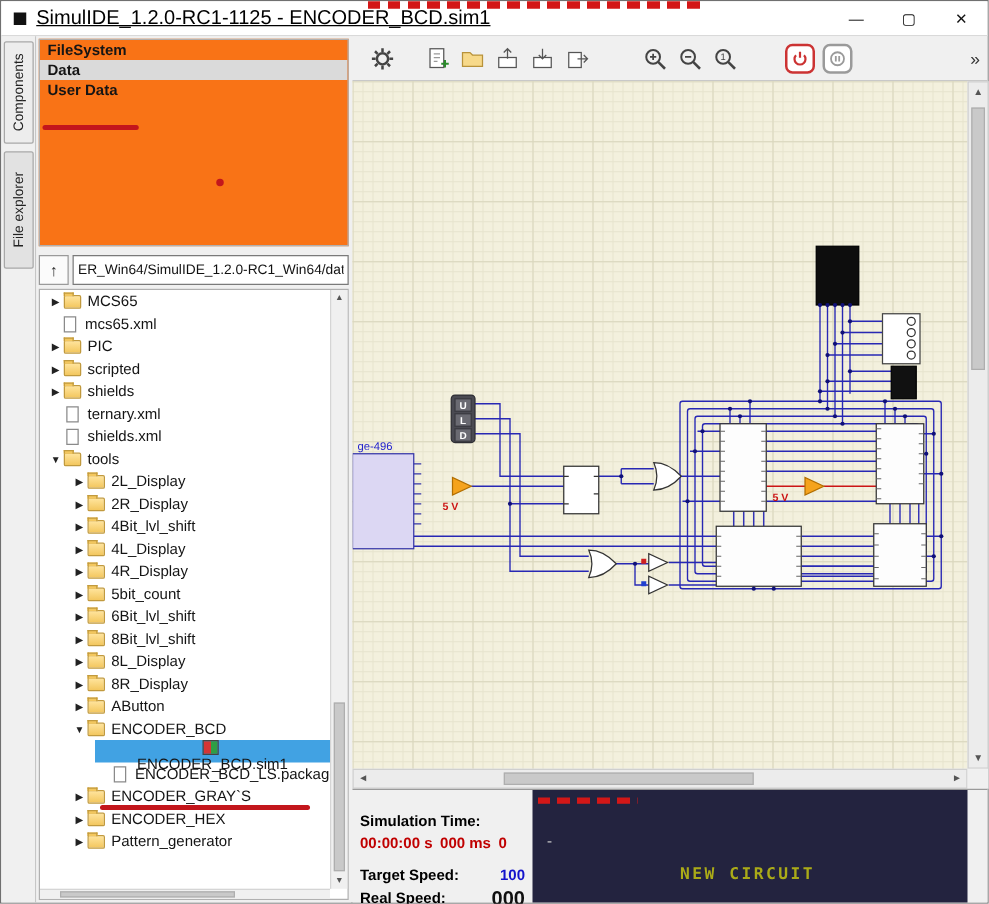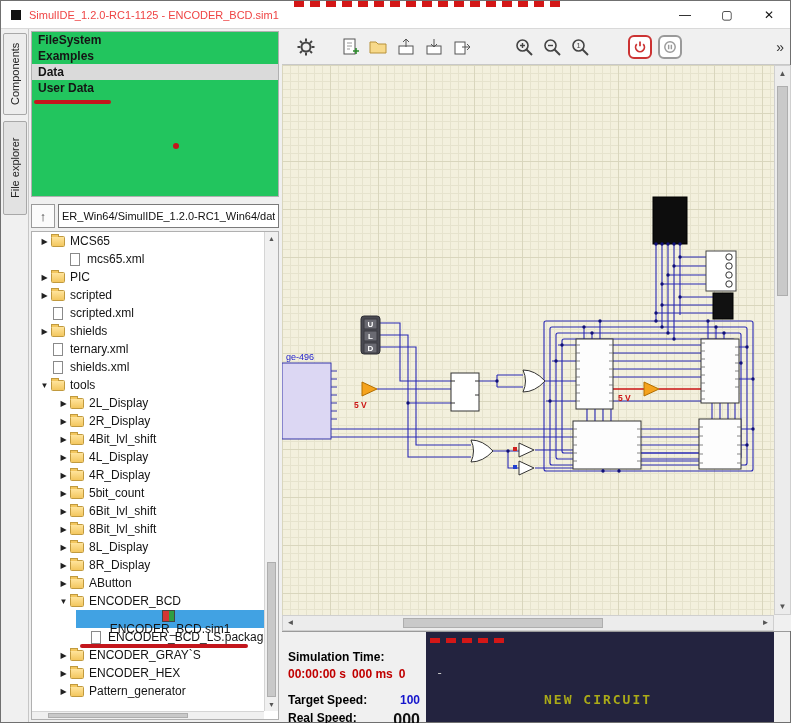--- a/index.html
+++ b/index.html
@@ -3,35 +3,35 @@
 <meta charset="utf-8">
 <style>
   * { box-sizing: border-box; margin: 0; padding: 0; }
   html,body { width: 791px; height: 723px; }
   body { font-family: "Liberation Sans", sans-serif; background:#f0f0f0; position:relative; overflow:hidden; }
   .window { position:absolute; inset:0; border:1px solid #707070; background:#f0f0f0; }
 
   
   .titlebar { position:absolute; left:0; top:0; right:0; height:28px; background:#ffffff; border-bottom:1px solid #d9d9d9; display:flex; align-items:center; }
   .app-icon { width:10px; height:10px; background:#111; margin:0 8px 0 10px; }
-  .title-text { font-size:11px; color:#ef4444; }
+  .title-text { font-size:16px; color:#000000;text-decoration:underline; }
   .win-btns { margin-left:auto; display:flex; height:100%; }
   .win-btn { width:42px; height:100%; display:flex; align-items:center; justify-content:center; font-size:12px; color:#111; cursor:default; }
 
   
   .side-strip { position:absolute; left:0; top:28px; width:28px; bottom:0; background:#f0f0f0; border-right:1px solid #c6c6c6; }
   .side-tab { position:absolute; left:2px; width:24px; border:1px solid #a8a8a8; background:#ededed; border-radius:2px;
               writing-mode:vertical-rl; transform:rotate(180deg); display:flex; align-items:center; justify-content:center;
               font-size:11px; color:#222; }
   .side-tab.components { top:4px; height:82px; }
   .side-tab.explorer { top:92px; height:94px; background:#e2e2e2; }
 
   
   .left-panel { position:absolute; left:28px; top:28px; width:252px; bottom:0; background:#f0f0f0; }
-  .places-panel { position:absolute; left:2px; top:2px; width:248px; height:166px; background:#22c55e; border:1px solid #b0b0b0; overflow:hidden; }
+  .places-panel { position:absolute; left:2px; top:2px; width:248px; height:166px; background:#f97316; border:1px solid #b0b0b0; overflow:hidden; }
   .place-row { height:16px; display:flex; align-items:center; padding-left:6px; font-size:12px; font-weight:bold; color:#151515; }
   .place-row.hl { background:#dadada; }
 
   .path-row { position:absolute; left:2px; top:174px; width:248px; height:26px; display:flex; align-items:center; }
   .up-btn { width:24px; height:24px; border:1px solid #9a9a9a; background:#fbfbfb; font-size:13px; color:#333; display:flex; align-items:center; justify-content:center; margin-right:3px; }
   .path-input { flex:1; height:24px; border:1px solid #7a7a7a; font-size:11px; padding:0 3px; font-family:"Liberation Sans",sans-serif; color:#111; background:#fff; }
 
   .tree-panel { position:absolute; left:2px; top:202px; width:248px; bottom:2px; background:#fff; border:1px solid #b0b0b0; overflow:hidden; }
   .tree-rows { position:absolute; left:0; top:0; right:14px; bottom:8px; overflow:hidden; }
   .tree-row { height:18px; display:flex; align-items:center; font-size:12px; color:#141414; }
@@ -119,23 +119,20 @@
   <div class="side-strip">
     <div class="side-tab components">Components</div>
     <div class="side-tab explorer">File explorer</div>
   </div>
 
   <div class="left-panel">
     <div class="places-panel">
         <div class="place-row">
           <span>FileSystem</span>
         </div>
-        <div class="place-row">
-          <span>Examples</span>
-        </div>
         <div class="place-row hl">
           <span>Data</span>
         </div>
         <div class="place-row">
           <span>User Data</span>
         </div>
       </div>
 
     <div class="path-row">
       <div class="up-btn">
@@ -146,46 +143,39 @@
 
     <div class="tree-panel">
       <div class="tree-rows">
           <div class="tree-row" style="padding-left: 6px;">
             <span class="row-inner">
               <span class="expander">▶</span>
               <span class="ticon folder"></span>
               <span class="tlabel">MCS65</span>
             </span>
           </div>
-          <div class="tree-row" style="padding-left: 23px;">
+          <div class="tree-row" style="padding-left: 4px;">
             <span class="row-inner">
               <span class="expander"></span>
               <span class="ticon file"></span>
               <span class="tlabel">mcs65.xml</span>
             </span>
           </div>
           <div class="tree-row" style="padding-left: 6px;">
             <span class="row-inner">
               <span class="expander">▶</span>
               <span class="ticon folder"></span>
               <span class="tlabel">PIC</span>
             </span>
           </div>
           <div class="tree-row" style="padding-left: 6px;">
             <span class="row-inner">
               <span class="expander">▶</span>
               <span class="ticon folder"></span>
               <span class="tlabel">scripted</span>
-            </span>
-          </div>
-          <div class="tree-row" style="padding-left: 6px;">
-            <span class="row-inner">
-              <span class="expander"></span>
-              <span class="ticon file"></span>
-              <span class="tlabel">scripted.xml</span>
             </span>
           </div>
           <div class="tree-row" style="padding-left: 6px;">
             <span class="row-inner">
               <span class="expander">▶</span>
               <span class="ticon folder"></span>
               <span class="tlabel">shields</span>
             </span>
           </div>
           <div class="tree-row" style="padding-left: 6px;">

